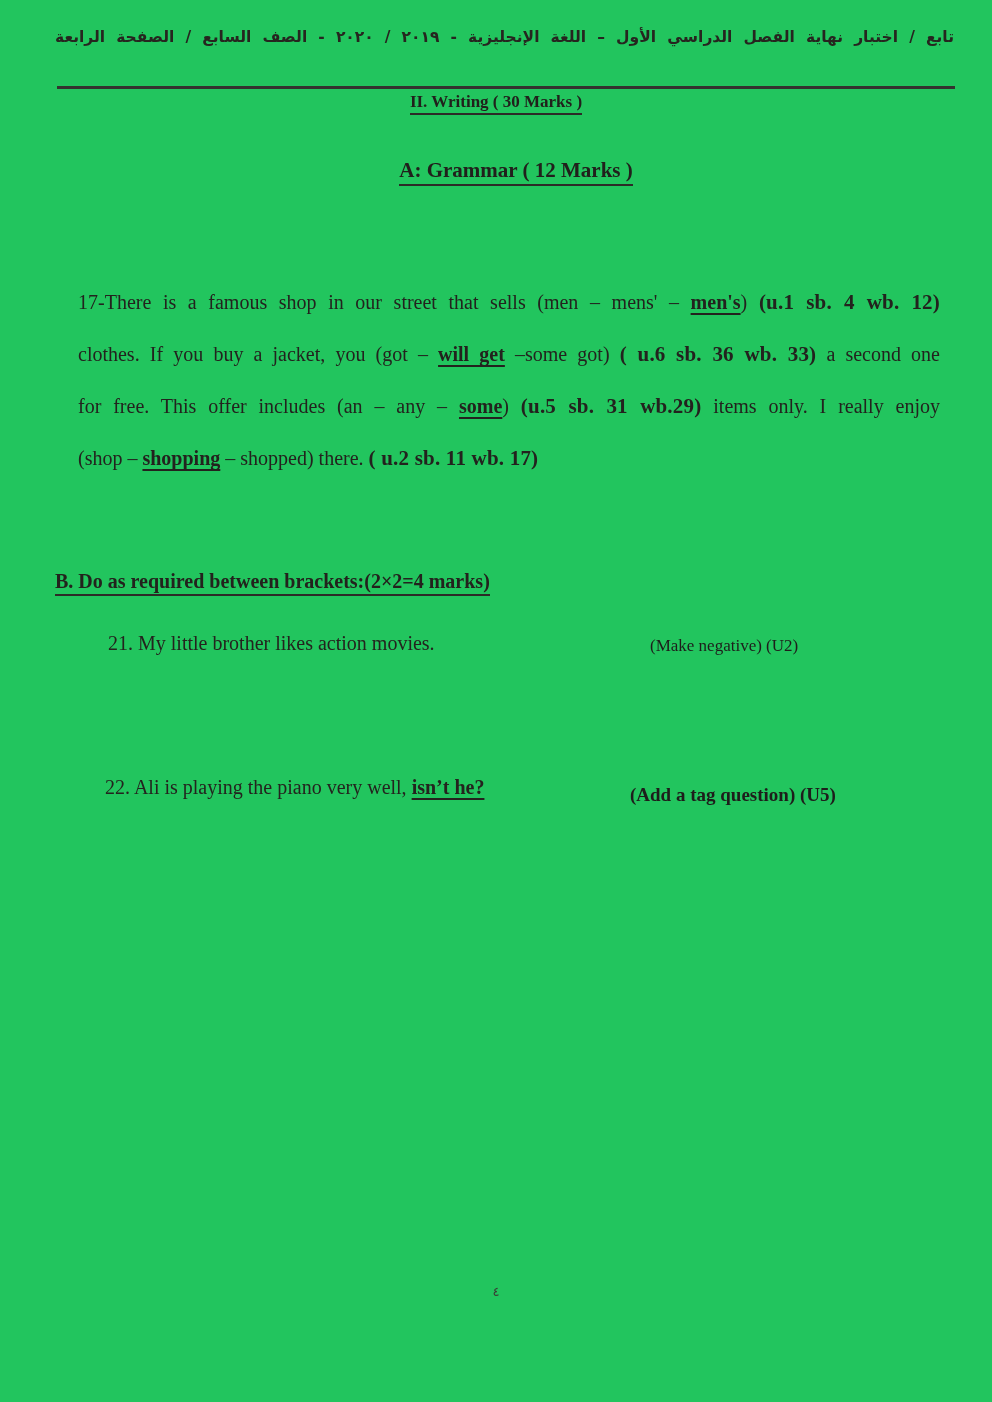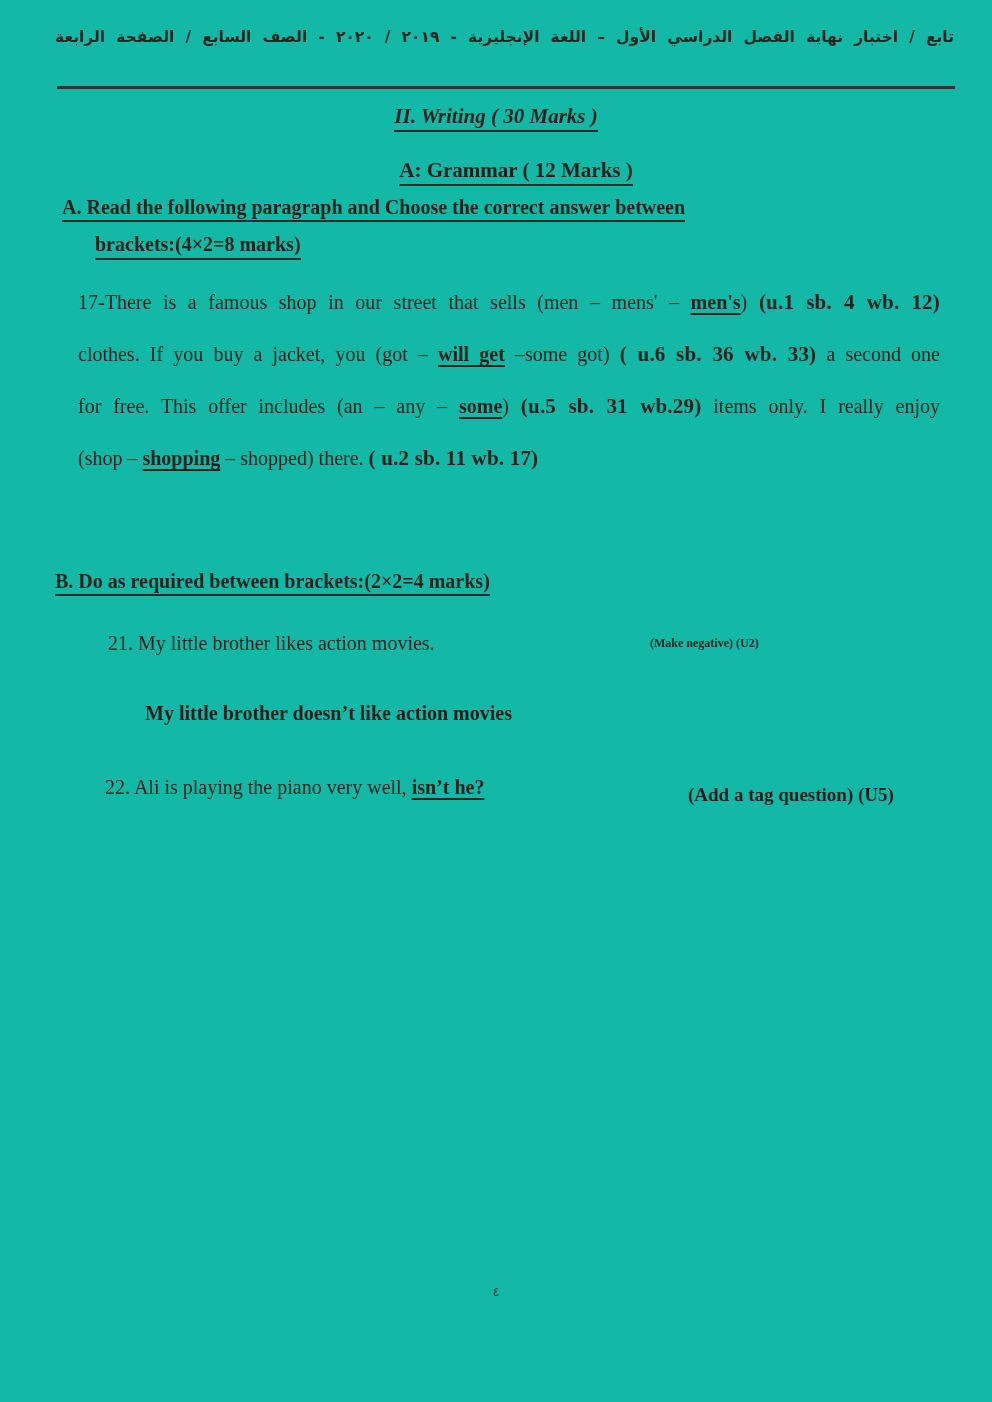--- a/index.html
+++ b/index.html
@@ -2,37 +2,37 @@
 <html><head>
 <meta charset="utf-8">
 <style>
   html, body { margin: 0; padding: 0; }
   body {
     width: 992px; height: 1402px;
     background: #fbfaf6;
     font-family: "Liberation Serif", serif;
     color: #1e1d1b;
   }
-  .page { position: relative; width: 992px; height: 1402px; overflow: hidden; background: #14b8a6; }
+  .page { position: relative; width: 992px; height: 1402px; overflow: hidden; background: #22c55e; }
 
   
   .arabic-header {
     position: absolute; top: 28px; left: 55px; right: 38px;
     direction: rtl;
     text-align: justify; text-align-last: justify;
     font-family: "DejaVu Sans", sans-serif;
     font-weight: 700; font-size: 15.5px; color: #26251f;
   }
   .top-rule {
     position: absolute; top: 86px; left: 57px; width: 898px; height: 3px;
     background: #34332f;
   }
 
   .center-title { position: absolute; left: 0; width: 100%; text-align: center; font-weight: 700; color: #21201c; }
-  .t-writing { top: 104px; font-size: 21px; font-style: italic; }
+  .t-writing { top: 92px; font-size: 17px; }
   .t-grammar { top: 158px; font-size: 21px; margin-left: 20px; }
   .u2 { border-bottom: 2.5px solid #2c2b27; padding-bottom: 2px; }
 
   .parta-heading { position: absolute; top: 196px; left: 62px; font-size: 20px; font-weight: 700; color: #23221d; }
   .parta-heading .hline2 { display: inline-block; margin-top: 14px; margin-left: 33px; }
 
   .paragraph {
     position: absolute; top: 290px; left: 78px; width: 862px;
     font-size: 20px; color: #23221e;
   }
@@ -43,24 +43,24 @@
     text-decoration: underline;
     text-decoration-thickness: 2px;
     text-underline-offset: 4px;
   }
   .ref { font-size: 21px; font-weight: 700; letter-spacing: 0.2px; }
 
   .partb-heading { position: absolute; top: 570px; left: 55px; font-size: 20px; font-weight: 700; color: #23221d; }
 
   .question { position: absolute; font-size: 20px; color: #24231e; }
   .q21 { top: 632px; left: 108px; }
-  .q21-instr { position: absolute; top: 636px; left: 650px; font-size: 12px; font-weight: 700; }
+  .q21-instr { position: absolute; top: 636px; left: 650px; font-size: 17px; font-weight: 400; }
   .q21-answer { position: absolute; top: 702px; left: 145px; font-size: 20px; font-weight: 700; color: #1d1c18; }
   .q22 { top: 776px; left: 105px; }
-  .q22-instr { position: absolute; top: 784px; left: 688px; font-size: 19px; font-weight: 700; }
+  .q22-instr { position: absolute; top: 784px; left: 630px; font-size: 19px; font-weight: 700; }
 
   .page-number {
     position: absolute; top: 1284px; left: 0; width: 100%;
     text-align: center; font-family: "DejaVu Sans", sans-serif;
     font-size: 13px; color: #3a3934;
   }
 </style>
 </head>
 <body>
 
@@ -70,24 +70,20 @@
   <div class="top-rule"></div>
 
   <div class="center-title t-writing">
     <span class="u2">II. Writing ( 30 Marks )</span>
   </div>
 
   <div class="center-title t-grammar">
     <span class="u2">A: Grammar ( 12 Marks )</span>
   </div>
 
-  <div class="parta-heading">
-    <span class="u2">A. Read the following paragraph and Choose the correct answer between</span><br>
-    <span class="u2 hline2">brackets:(4×2=8 marks)</span>
-  </div>
 
   <div class="paragraph">
     <div class="pline just">
       <span>17-There is a famous shop in our street that sells (men – mens' – </span><span class="answer">men's</span><span>) </span><span class="ref">(u.1 sb. 4 wb. 12)</span>
     </div>
     <div class="pline just">
       <span>clothes. If you buy a jacket, you (got – </span><span class="answer">will get</span><span> –some got) </span><span class="ref">( u.6 sb. 36 wb. 33)</span><span> a second one</span>
     </div>
     <div class="pline just">
       <span>for free. This offer includes (an – any – </span><span class="answer">some</span><span>) </span><span class="ref">(u.5 sb. 31 wb.29)</span><span> items only. I really enjoy</span>
@@ -98,21 +94,20 @@
   </div>
 
   <div class="partb-heading">
     <span class="u2">B. Do as required between brackets:(2×2=4 marks)</span>
   </div>
 
   <div class="question q21">
     <span>21.</span><span> My little brother likes action movies.</span>
   </div>
   <div class="q21-instr">(Make negative) (U2)</div>
-  <div class="q21-answer">My little brother doesn’t like action movies</div>
 
   <div class="question q22">
     <span>22.</span><span> Ali is playing the piano very well, </span><span class="answer">isn’t he?</span>
   </div>
   <div class="q22-instr">(Add a tag question) (U5)</div>
 
   <div class="page-number">٤</div>
 
 </div>
 

